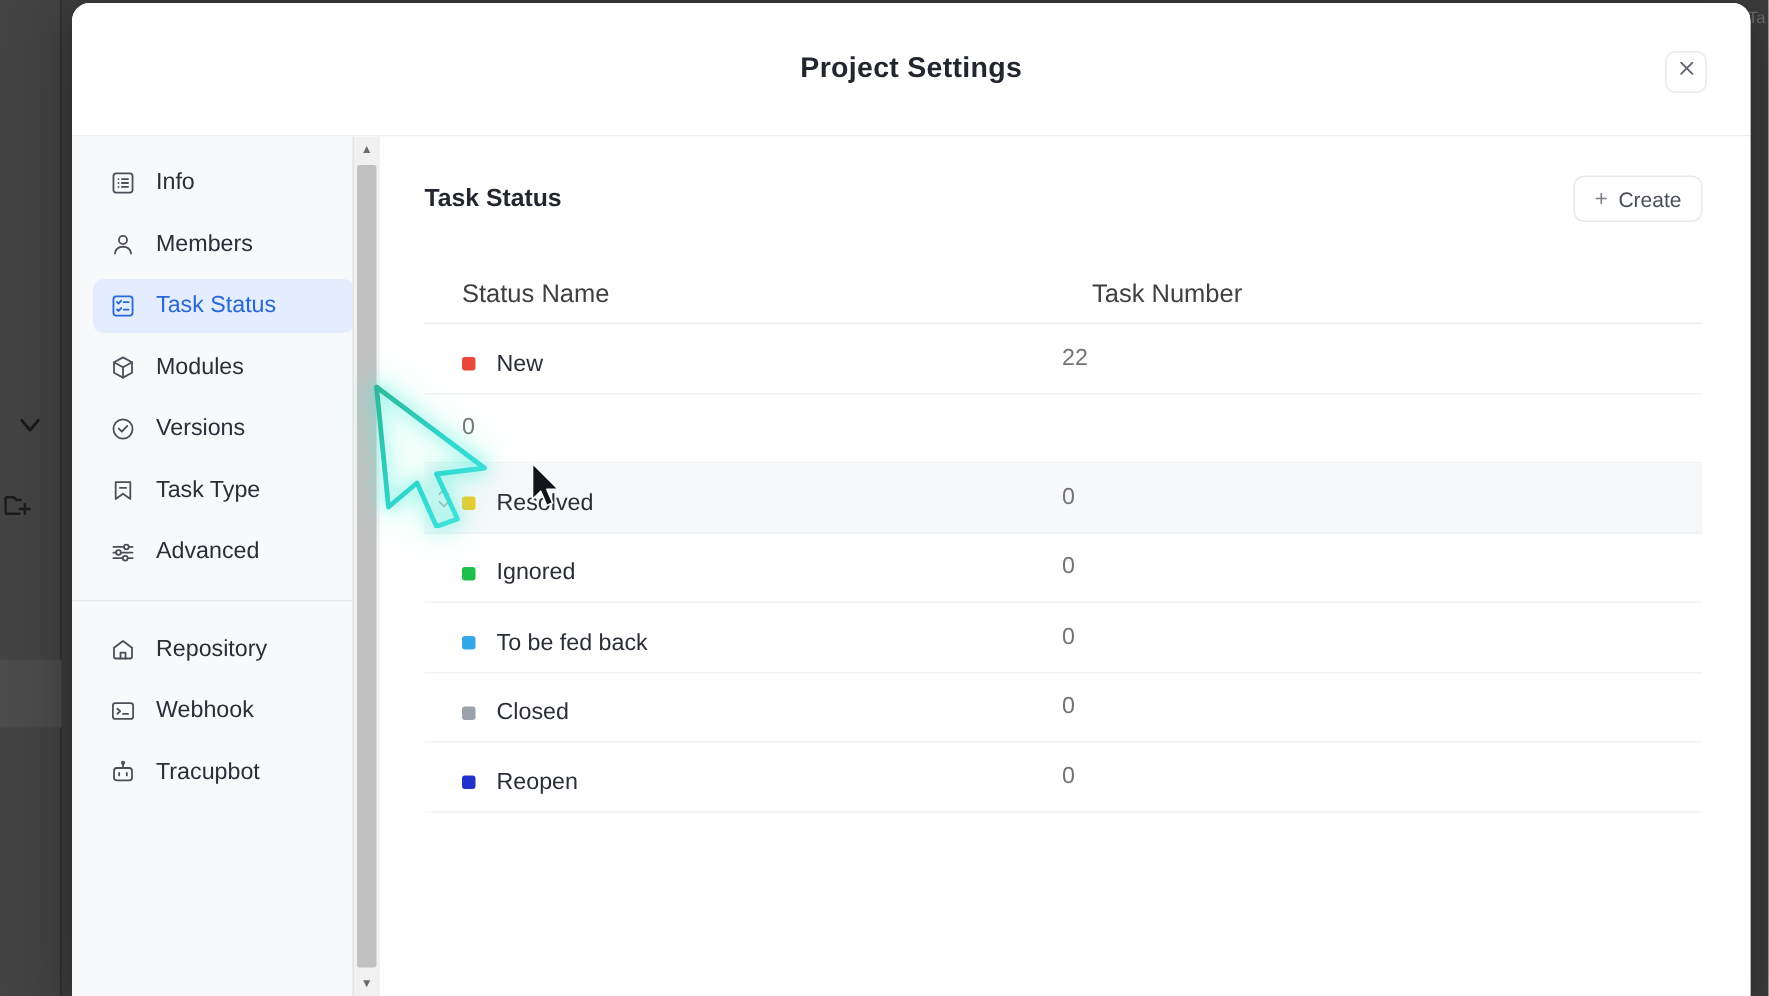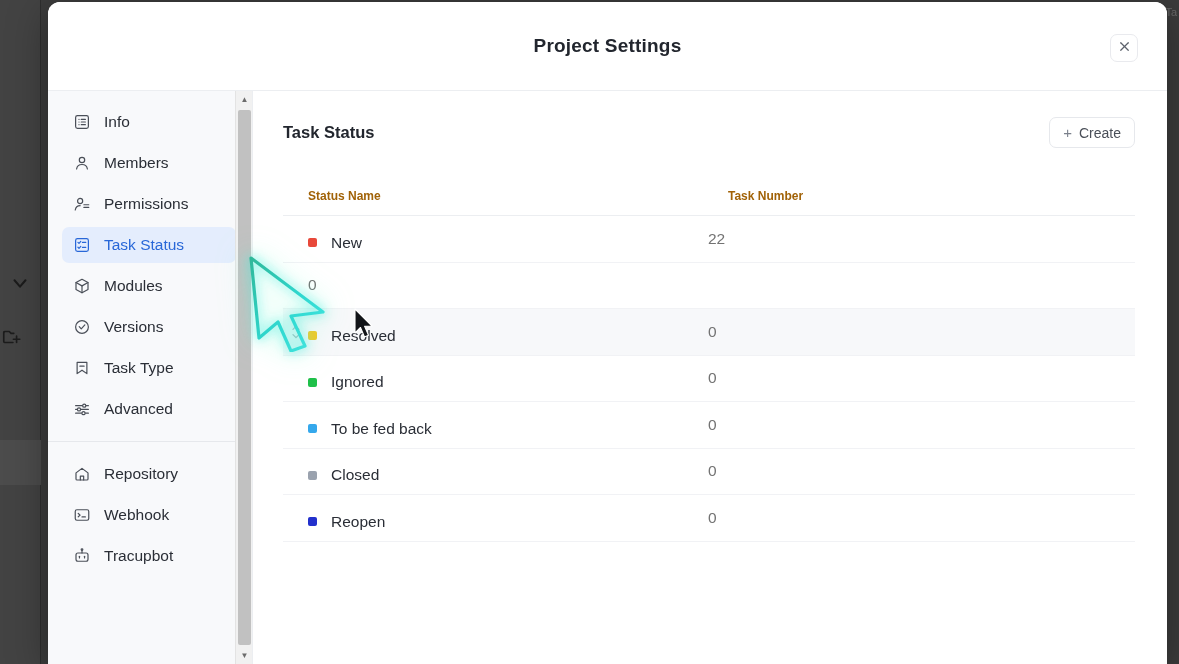--- a/index.html
+++ b/index.html
@@ -219,23 +219,22 @@
   
   #status-table { width: 100%; }
   #table-head {
     display: flex;
     align-items: center;
     height: 40px;
     padding-left: 25px;
     border-bottom: 1px solid #eceef1;
   }
   #table-head .th {
-    font-size: 12px;
-    color: #a16207;
-    font-weight: bold;
+    font-size: 17px;
+    color: #404040;
   }
   .col-name { flex: 0 0 400px; }
   .col-num  { flex: 1 1 auto; margin-left: 20px; }
 
   .trow {
     position: relative;
     display: flex;
     align-items: center;
     height: 46.5px;
     padding-left: 25px;
@@ -350,31 +349,20 @@
           </div>
           <div class="nav-item">
             <span class="nav-ico">
               <svg viewBox="0 0 24 24" width="18" height="18" fill="none" stroke="currentColor" stroke-width="1.6" stroke-linecap="round" stroke-linejoin="round">
                 <circle cx="12" cy="8" r="3.6"></circle>
                 <path d="M4.8 20c.6-4 3.6-6 7.2-6s6.6 2 7.2 6"></path>
               </svg>
             </span>
             <span>Members</span>
           </div>
-          <div class="nav-item">
-            <span class="nav-ico">
-              <svg viewBox="0 0 24 24" width="18" height="18" fill="none" stroke="currentColor" stroke-width="1.6" stroke-linecap="round" stroke-linejoin="round">
-                <circle cx="9.5" cy="8" r="3.4"></circle>
-                <path d="M3 20c.6-3.8 3.3-5.8 6.5-5.8"></path>
-                <line x1="14.5" y1="13" x2="21" y2="13"></line>
-                <line x1="14.5" y1="16.5" x2="21" y2="16.5"></line>
-              </svg>
-            </span>
-            <span>Permissions</span>
-          </div>
           <div class="nav-item active">
             <span class="nav-ico">
               <svg viewBox="0 0 24 24" width="18" height="18" fill="none" stroke="currentColor" stroke-width="1.6" stroke-linecap="round" stroke-linejoin="round">
                 <rect x="3.5" y="3.5" width="17" height="17" rx="2.5"></rect>
                 <polyline points="6.6 8.4 8 9.8 10.4 7.2"></polyline>
                 <line x1="12.6" y1="8.6" x2="17" y2="8.6"></line>
                 <polyline points="6.6 15 8 16.4 10.4 13.8"></polyline>
                 <line x1="12.6" y1="15.2" x2="17" y2="15.2"></line>
               </svg>
             </span>

